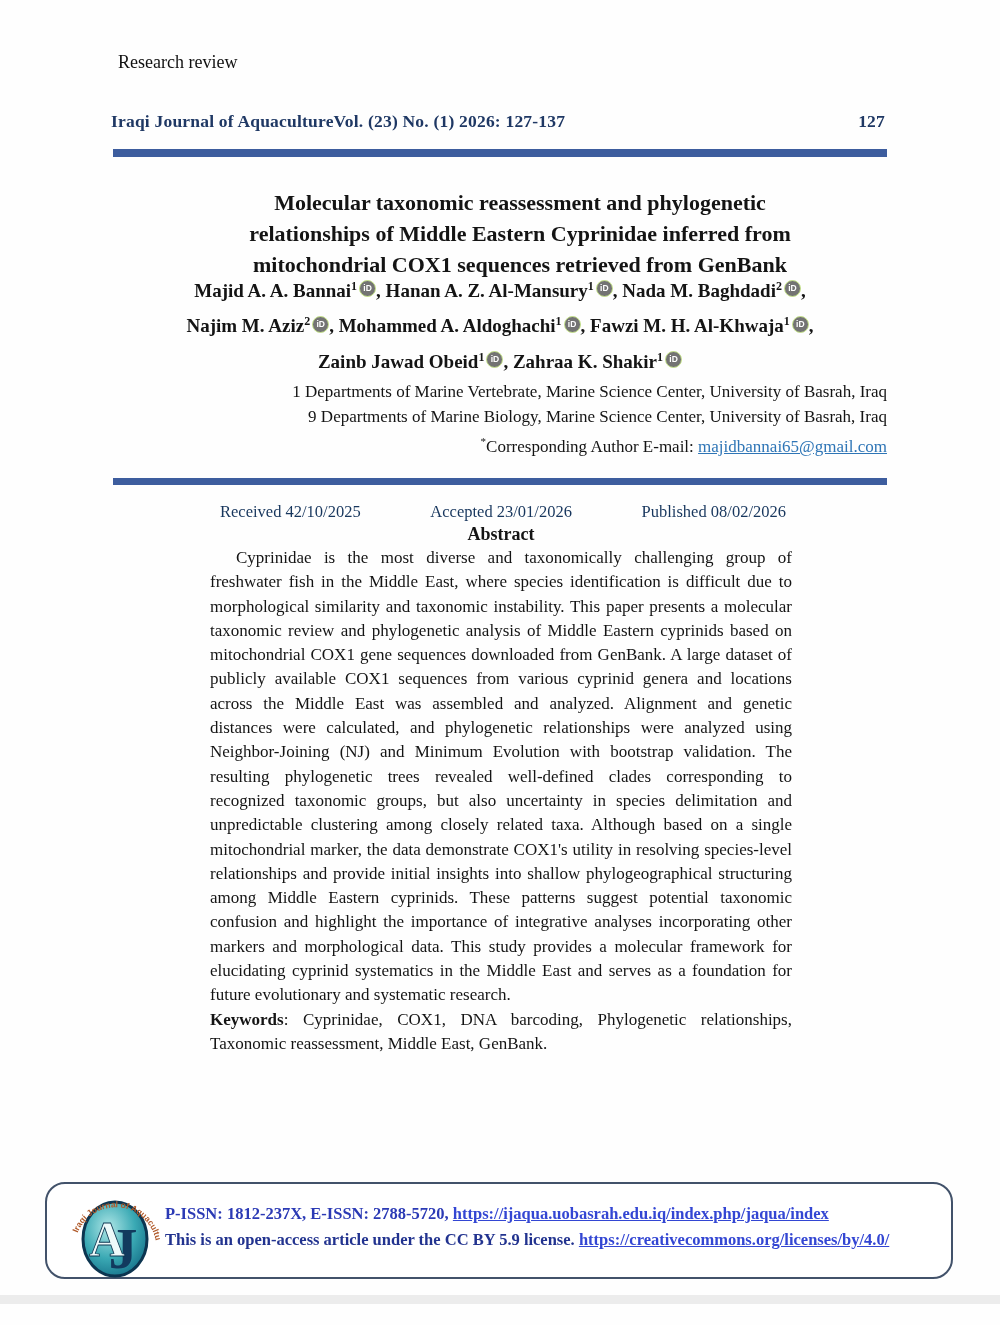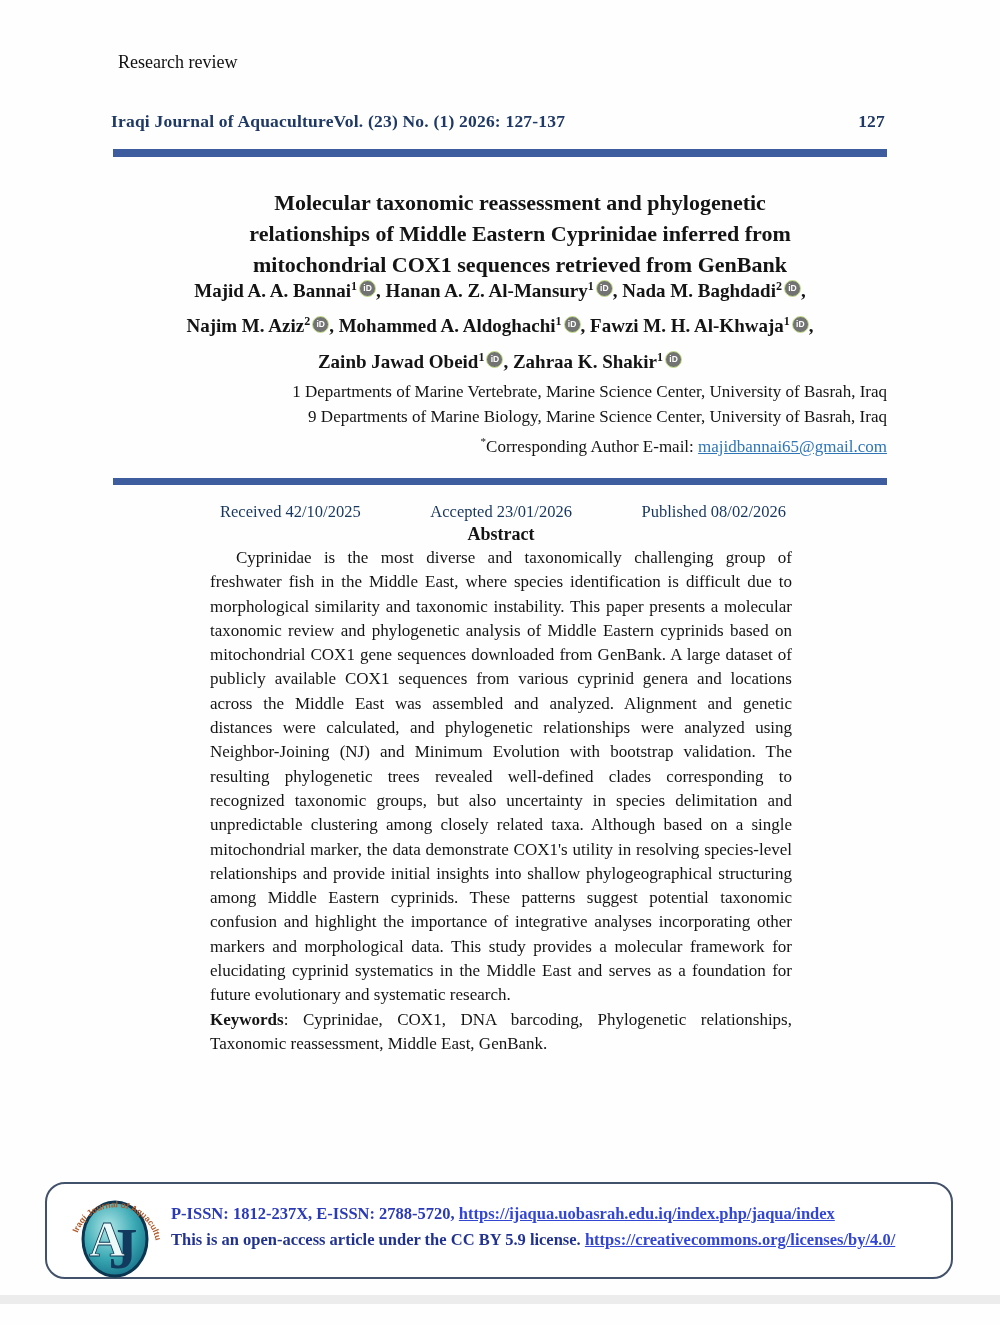--- a/index.html
+++ b/index.html
@@ -49,21 +49,21 @@
   }
   .keywords{margin:0;font-size:17px;line-height:24.3px;text-align:justify;color:#141414;}
   .keywords b{font-weight:bold;}
   .footer-box{
     position:absolute;left:45px;top:1182px;width:908px;height:97px;
     border:2.5px solid #42526a;border-radius:20px;background:#fff;box-sizing:border-box;
   }
   .footer-logo{position:absolute;left:16px;top:0px;}
   .footer-text{
     position:absolute;left:118px;top:17px;width:775px;
-    font-size:16.5px;line-height:26px;font-weight:bold;margin-left:6px;
+    font-size:16.5px;line-height:26px;font-weight:bold;
   }
   .issn-text{color:#2b3ab5;}
   .footer-link{color:#3346d3;text-decoration:underline;cursor:pointer;}
   .license-text{color:#22338f;}
   .bottom-band{position:absolute;left:0;top:1295px;width:1000px;height:9px;background:#ececec;}
 </style>
 </head>
 <body>
 
 <div class="page">

